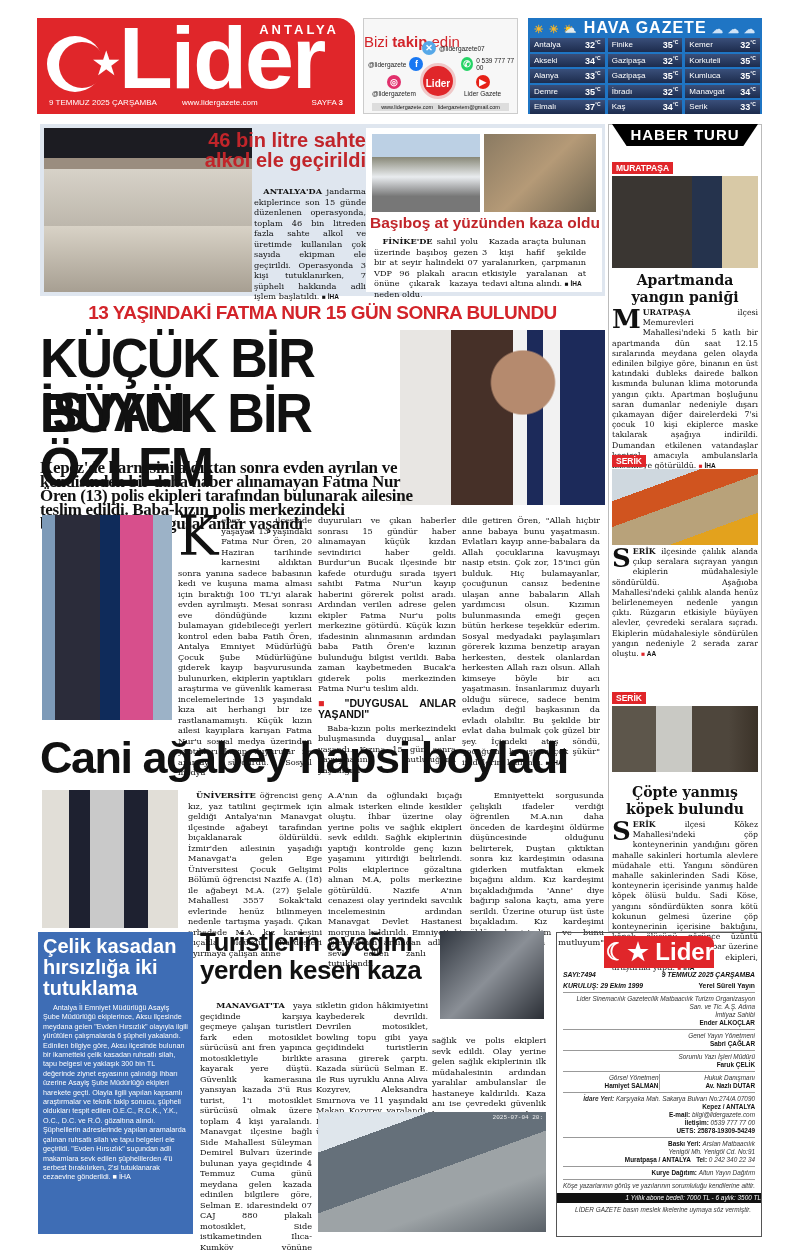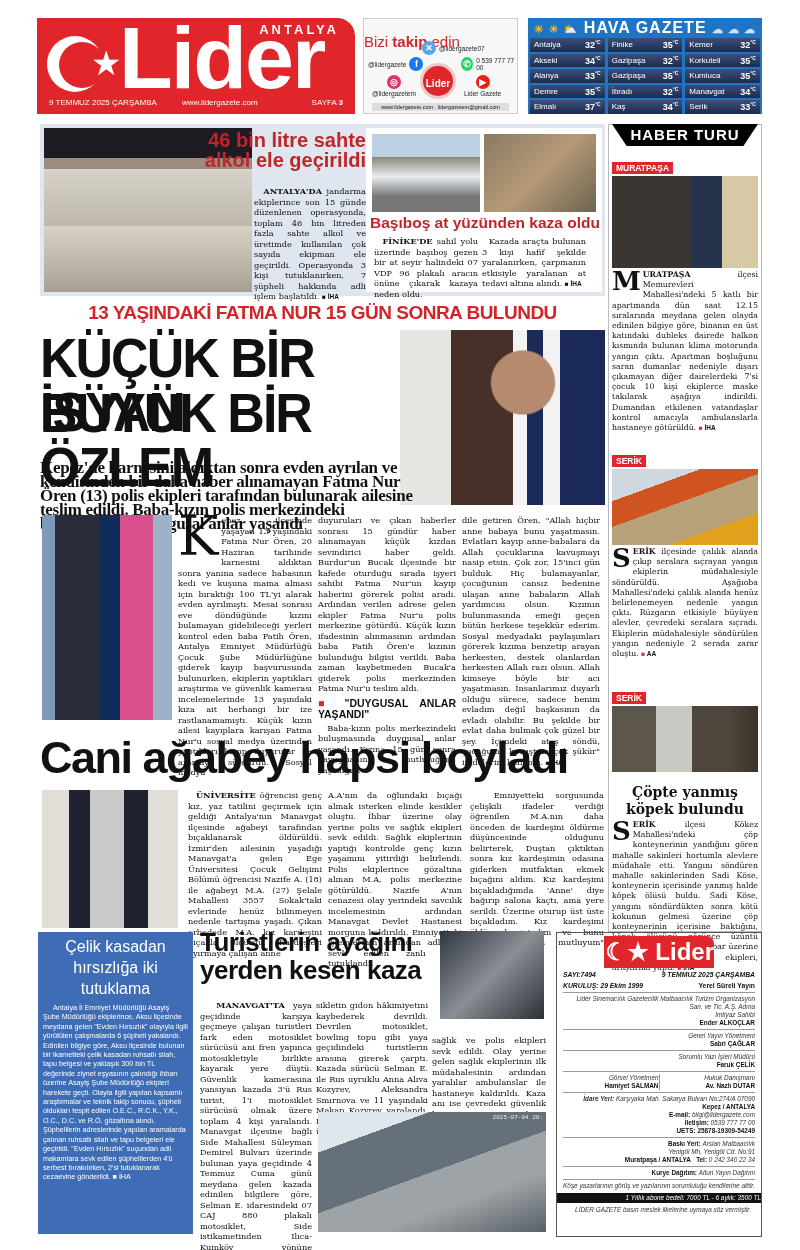--- a/index.html
+++ b/index.html
@@ -66,21 +66,21 @@
 .subhead{font-family:"Liberation Sans",sans-serif;font-weight:bold;font-size:10.5px;line-height:11px;margin:4px 0 3px}
 .subhead:before{content:"■ ";color:#e0262a}
 
 #cani-hl{left:40px;top:733px;width:565px;font-family:"Liberation Sans",sans-serif;font-weight:900;font-size:45px;line-height:50px;letter-spacing:-1.5px}
 #cani-photo{left:42px;top:790px;width:136px;height:138px;background:linear-gradient(90deg,#e1ded7 0 20%,#1e2130 20% 35%,#c9c9c9 35% 60%,#1e2130 60% 78%,#e1ded7 78%)}
 #cc1{left:188px;top:790px;width:134px}
 #cc2{left:328px;top:790px;width:134px}
 #cc3{left:470px;top:790px;width:134px}
 
 #celik{left:38px;top:932px;width:155px;height:302px;background:#3e6db5;color:#fff;padding:4px 5px}
-#celik .t{font-family:"Liberation Sans",sans-serif;font-size:16px;line-height:21px;text-align:center;font-weight:normal}
+#celik .t{font-family:"Liberation Sans",sans-serif;font-size:20px;line-height:21px;font-weight:bold}
 #celik .b{font-family:"Liberation Sans",sans-serif;font-size:7.2px;line-height:9.4px;margin-top:4px}
 #celik .b p{text-indent:10px}
 
 #tur-hl{left:200px;top:928px;width:235px;font-family:"Liberation Sans",sans-serif;font-weight:bold;font-size:26px;line-height:28px;letter-spacing:-0.5px}
 #tur-p1{left:440px;top:931px;width:104px;height:88px;background:linear-gradient(135deg,#30363f,#8a8f96 50%,#2b2f36)}
 #tc1{left:200px;top:1000px;width:112px}
 #tc2{left:316px;top:1000px;width:112px}
 #tc3{left:432px;top:1035px;width:114px}
 #tur-p2{left:318px;top:1112px;width:228px;height:120px;background:linear-gradient(160deg,#dfe6ec 0 20%,#65707a 20% 50%,#9da3a6 50% 70%,#596067)}
 #tur-p2 .ts{right:3px;top:2px;color:#eee;font-family:"Liberation Mono",monospace;font-size:6px}
@@ -212,20 +212,21 @@
 <div id="bas-title" class="abs">Başıboş at yüzünden kaza oldu</div>
 <div id="bas-c1" class="abs col">&nbsp;&nbsp;<b>FİNİKE'DE</b><span> sahil yolu üzerinde başıboş gezen bir at seyir halindeki 07 VDP 96 plakalı aracın önüne çıkarak kazaya neden oldu.</span></div>
 <div id="bas-c2" class="abs col">&nbsp;&nbsp;<span>Kazada araçta bulunan 3 kişi hafif şekilde yaralanırken, çarpmanın etkisiyle yaralanan at tedavi altına alındı.</span> <span class="src blk">İHA</span></div>
 
 <div id="side" class="abs"></div>
 <div id="ht-banner" class="abs">HABER TURU</div>
 
 <div class="abs" style="left:612px;top:156px;width:146px">
   <span class="tag">MURATPAŞA</span>
   <div style="height:92px;margin-top:1px;background:linear-gradient(90deg,#3a3632 0 55%,#25334d 55% 75%,#d8c9a6 75%)"></div>
+  <div class="side-title" style="margin-top:4px">Apartmanda yangın paniği</div>
   <div class="side-body" style="margin-top:2px"><span class="drop">M</span><b>URATPAŞA</b><span> ilçesi Memurevleri Mahallesi'ndeki 5 katlı bir apartmanda dün saat 12.15 sıralarında meydana gelen olayda edinilen bilgiye göre, binanın en üst katındaki dubleks dairede balkon kısmında bulunan klima motorunda yangın çıktı. Apartman boşluğunu saran dumanlar nedeniyle dışarı çıkamayan diğer dairelerdeki 7'si çocuk 10 kişi ekiplerce maske takılarak aşağıya indirildi. Dumandan etkilenen vatandaşlar kontrol amacıyla ambulanslarla hastaneye götürüldü.</span> <span class="src">İHA</span></div>
 </div>
 
 <div class="abs" style="left:612px;top:449px;width:146px">
   <span class="tag">SERİK</span>
   <div style="height:76px;margin-top:1px;background:linear-gradient(160deg,#cfd8df 0 25%,#d0541f 25% 45%,#b8a27a 45% 75%,#e3a21d 75%)"></div>
   <div class="side-body" style="margin-top:2px"><span class="drop">S</span><b>ERİK</b><span> ilçesinde çalılık alanda çıkıp seralara sıçrayan yangın ekiplerin müdahalesiyle söndürüldü. Aşağıoba Mahallesi'ndeki çalılık alanda henüz belirlenemeyen nedenle yangın çıktı. Rüzgarın etkisiyle büyüyen alevler, çevredeki seralara sıçradı. Ekiplerin müdahalesiyle söndürülen yangın nedeniyle 2 serada zarar oluştu.</span> <span class="src">AA</span></div>
 </div>
 
 <div class="abs" style="left:612px;top:686px;width:146px">

